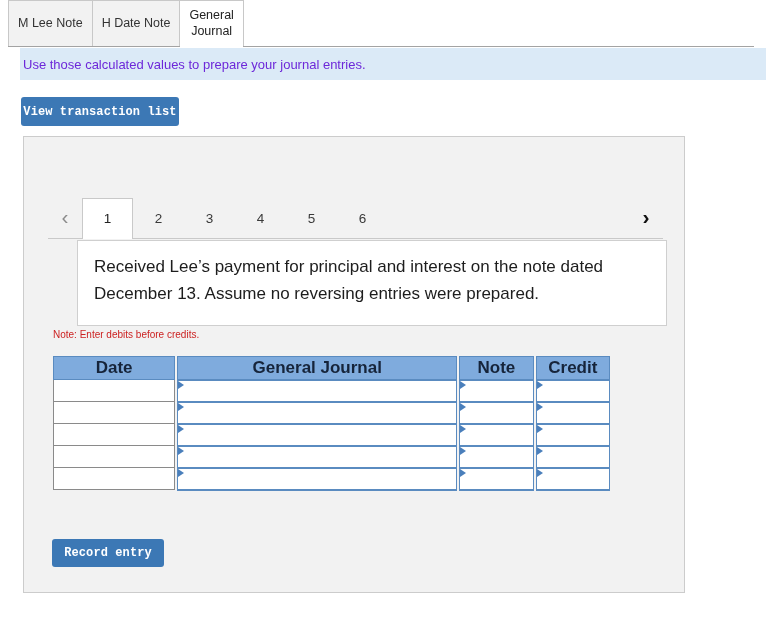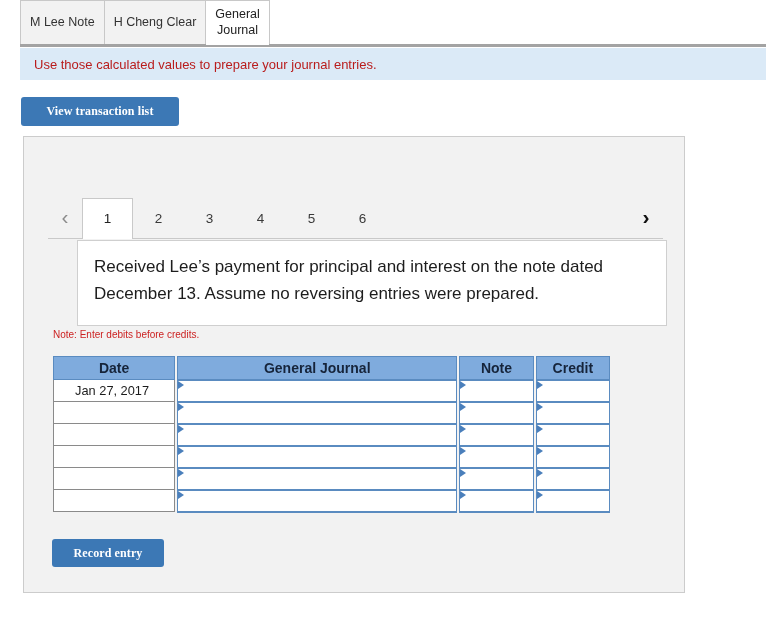--- a/index.html
+++ b/index.html
@@ -13,27 +13,27 @@
     width: 766px;
     height: 625px;
     overflow: hidden;
     position: relative;
     color: #222;
   }
 
   
   .tabstrip {
     position: absolute;
-    left: 20px;
+    left: 8px;
     top: 0;
     width: 746px;
     height: 47px;
     display: flex;
     align-items: stretch;
-    border-bottom: 3px solid #a3a3a3;
+    border-bottom: 1px solid #a3a3a3;
   }
   .tab {
     border: 1px solid #c8c8c8;
     border-bottom: none;
     background: #f2f2f2;
     display: flex;
     align-items: center;
     justify-content: center;
     text-align: center;
     font-size: 12.5px;
@@ -67,32 +67,32 @@
   
   .banner {
     position: absolute;
     left: 20px;
     top: 48px;
     width: 746px;
     height: 32px;
     background: #dbeaf7;
     display: flex;
     align-items: center;
-    padding-left: 14px;
+    padding-left: 3px;
     font-size: 13px;
-    color: #b91c1c;
+    color: #6d28d9;
   }
 
   
   .btn {
     background: #3c78b5;
     color: #ffffff;
     border: none;
     border-radius: 3px;
-    font-family: Liberation Serif, serif;
+    font-family: Liberation Mono, monospace;
     font-size: 12px;
     font-weight: bold;
     cursor: pointer;
     text-align: center;
     letter-spacing: 0.1px;
     padding: 0;
   }
   .btn-transaction {
     position: absolute;
     left: 21px;
@@ -203,21 +203,21 @@
     position: absolute;
     left: 29px;
     top: 219px;
     width: 557px;
     border-collapse: collapse;
     table-layout: fixed;
   }
   .jtable th {
     background: #7fabdd;
     border: 1px solid #5a8bc0;
-    font-size: 14px;
+    font-size: 17px;
     font-weight: bold;
     color: #16243a;
     height: 23px;
     padding: 0;
     text-align: center;
   }
   .col-date   { width: 119px; }
   .col-gj     { width: 274px; }
   .col-debit  { width: 72px; }
   .col-credit { width: 72px; }
@@ -290,21 +290,21 @@
     top: 402px;
     width: 153px;
     height: 28px;
   }
 </style>
 </head>
 <body>
 
 <div class="tabstrip">
   <div class="tab">M Lee Note</div>
-  <div class="tab">H Cheng Clear</div>
+  <div class="tab">H Date Note</div>
   <div class="tab active">General
 Journal</div>
   <div class="tab-filler"></div>
 </div>
 
 <div class="banner">
   <span>Use those calculated values to prepare your journal entries.</span>
 </div>
 
 <button class="btn btn-transaction">View transaction list</button>
@@ -345,38 +345,20 @@
         <th style="background:#f2f2f2;border:none"></th>
         <th>General Journal</th>
         <th style="background:#f2f2f2;border:none"></th>
         <th>Note</th>
         <th style="background:#f2f2f2;border:none"></th>
         <th>Credit</th>
       </tr>
     </thead>
     <tbody>
       <tr>
-        <td class="date-cell">Jan 27, 2017</td>
-        <td class="spacer-cell"></td>
-        <td class="input-cell">
-          <span class="marker"></span>
-          <input class="cellinput" type="text" value="" style="">
-        </td>
-        <td class="spacer-cell"></td>
-        <td class="input-cell">
-          <span class="marker"></span>
-          <input class="cellinput" type="text" value="" style="">
-        </td>
-        <td class="spacer-cell"></td>
-        <td class="input-cell">
-          <span class="marker"></span>
-          <input class="cellinput" type="text" value="" style="">
-        </td>
-      </tr>
-      <tr>
         <td class="date-cell"></td>
         <td class="spacer-cell"></td>
         <td class="input-cell">
           <span class="marker"></span>
           <input class="cellinput" type="text" value="" style="">
         </td>
         <td class="spacer-cell"></td>
         <td class="input-cell">
           <span class="marker"></span>
           <input class="cellinput" type="text" value="" style="">

